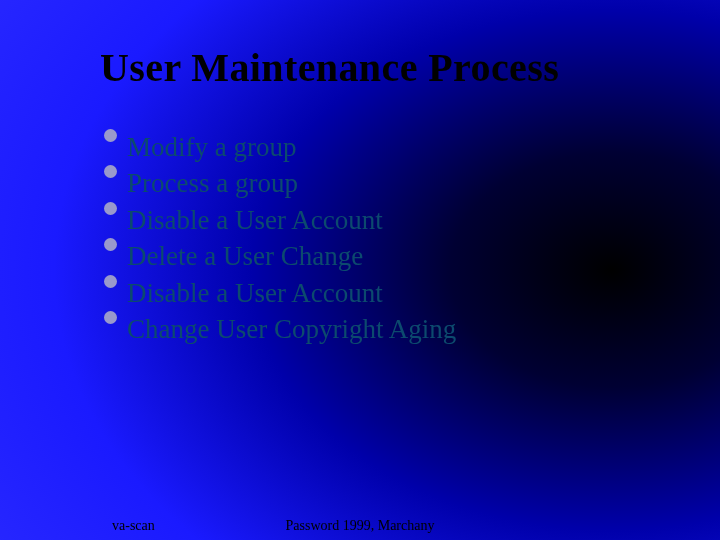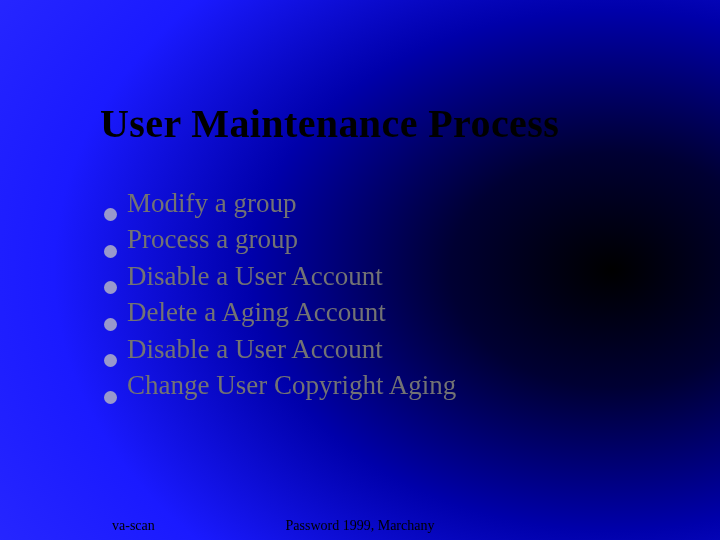--- a/index.html
+++ b/index.html
@@ -7,40 +7,40 @@
   body {
     font-family: "Times New Roman", Times, serif;
     background: radial-gradient(ellipse 900px 650px at 85% 50%, #000000 0%, #000033 18%, #0000aa 40%, #1a1aff 62%, #3333ff 100%);
     position: relative;
     color: #000;
   }
   .slide {
     width: 720px;
     height: 540px;
     position: relative;
-    padding-top: 100px;
+    padding-top: 44px;
     padding-left: 100px;
     padding-right: 40px;
   }
   .title {
     font-size: 40px;
     letter-spacing: 0.4px;
     color: #000;
     margin-bottom: 38px;
   }
   .bullets {
     list-style: none;
     margin-left: 4px;
   }
   .bullets li {
     font-size: 27px;
     line-height: 1.35;
-    color: #737373;
+    color: #0c4a6e;
     display: flex;
-    align-items: flex-end;
+    align-items: flex-start;
   }
   .bullet-dot {
     width: 13px;
     height: 13px;
     border-radius: 50%;
     background: #9999cc;
     display: inline-block;
     margin-right: 10px;
     flex-shrink: 0;
   }
@@ -76,21 +76,21 @@
     <li>
         <span class="bullet-dot"></span>
         <span>Process a group</span>
       </li>
     <li>
         <span class="bullet-dot"></span>
         <span>Disable a User Account</span>
       </li>
     <li>
         <span class="bullet-dot"></span>
-        <span>Delete a Aging Account</span>
+        <span>Delete a User Change</span>
       </li>
     <li>
         <span class="bullet-dot"></span>
         <span>Disable a User Account</span>
       </li>
     <li>
         <span class="bullet-dot"></span>
         <span>Change User Copyright Aging</span>
       </li>
   </ul>

